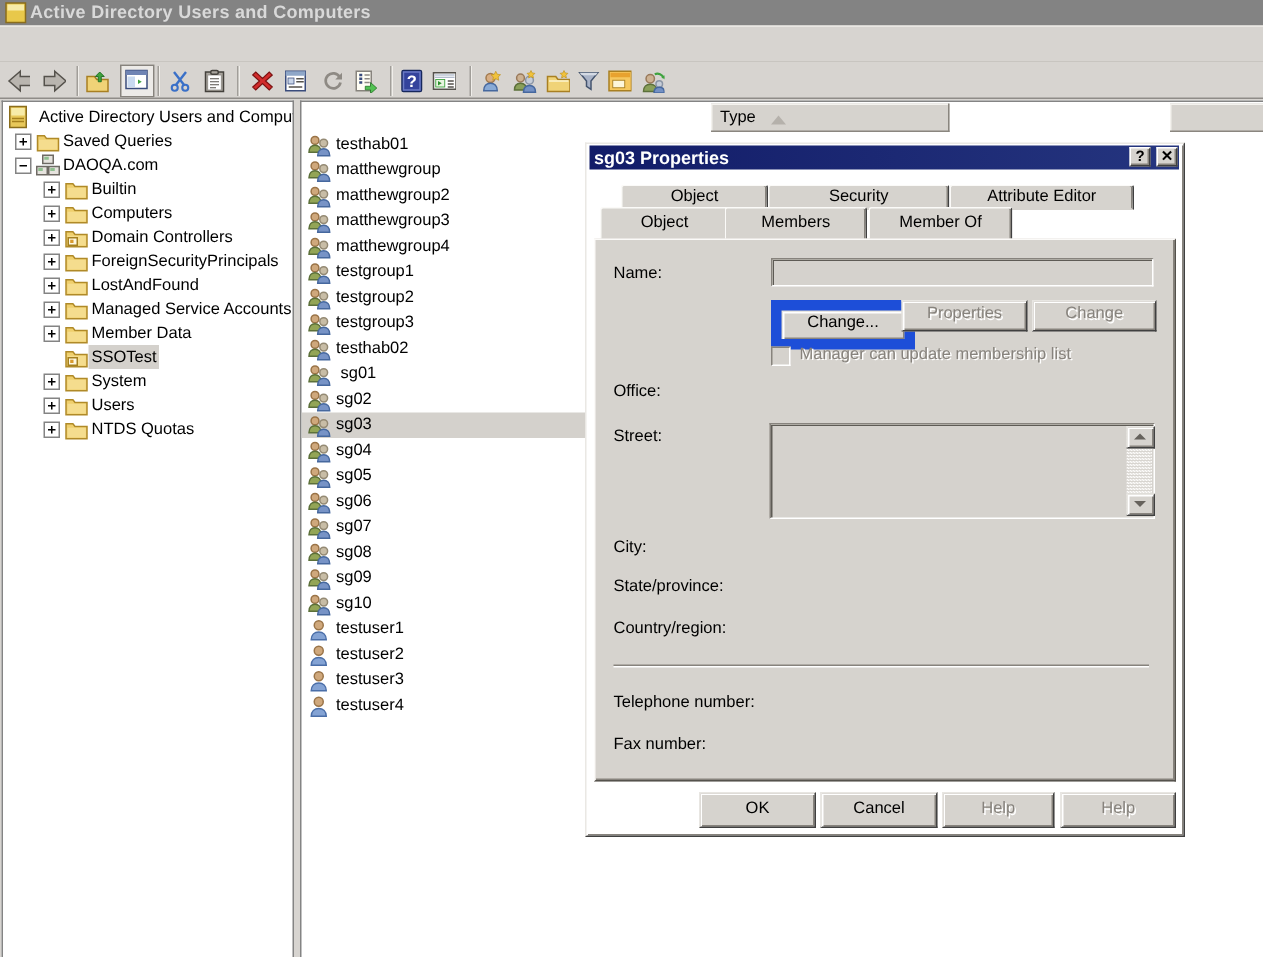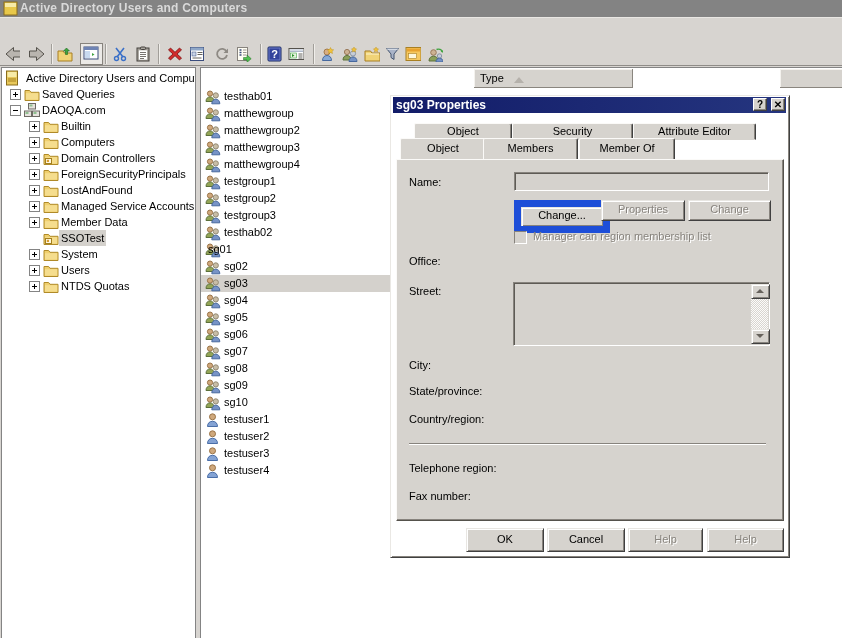--- a/index.html
+++ b/index.html
@@ -387,21 +387,21 @@
     <div class="lrow" style="top:156px">
         <svg class="ab" style="left:4px;top:1px" width="16" height="16">
           <use href="#group"></use>
         </svg>
         <span class="ab" style="left:23px">testhab02</span>
       </div>
     <div class="lrow" style="top:173px">
         <svg class="ab" style="left:4px;top:1px" width="16" height="16">
           <use href="#group"></use>
         </svg>
-        <span class="ab" style="left:7px">sg01</span>
+        <span class="ab" style="left:26px">sg01</span>
       </div>
     <div class="lrow" style="top:190px">
         <svg class="ab" style="left:4px;top:1px" width="16" height="16">
           <use href="#group"></use>
         </svg>
         <span class="ab" style="left:23px">sg02</span>
       </div>
     <div class="lrow" style="top:207px;left:0;width:500px;background:#d4d1cc">
         <svg class="ab" style="left:4px;top:1px" width="16" height="16">
           <use href="#group"></use>
@@ -488,37 +488,37 @@
     <div class="tab" style="left:9px;top:42px;width:84px;height:21px;line-height:19px">Object</div>
     <div class="tab" style="left:92px;top:42px;width:93px;height:21px;line-height:19px">Members</div>
     <div class="tab" style="left:188px;top:42px;width:94px;height:21px;line-height:19px">Member Of</div>
     <div id="pane" class="ab"></div>
     <div class="lbl" style="left:18px;top:80px">Name:</div>
     <div class="inp" style="left:123px;top:76px;width:253px;height:17px"></div>
     <div class="btn def" style="left:123px;top:104px;width:82px;height:19px;line-height:17px">Change...</div>
     <div class="btn" style="left:210px;top:104px;width:82px;height:19px;line-height:17px"><span class="dis">Properties</span></div>
     <div class="btn" style="left:297px;top:104px;width:81px;height:19px;line-height:17px"><span class="dis">Change</span></div>
     <div class="ab" style="left:123px;top:135px;width:11px;height:11px;background:#d5d2cd;border:1px solid;border-color:#87837d #fff #fff #87837d"></div>
-    <div class="lbl dis" style="left:142px;top:134px">Manager can region membership list</div>
+    <div class="lbl dis" style="left:142px;top:134px">Manager can update membership list</div>
     <div class="lbl" style="left:18px;top:159px">Office:</div>
     <div class="lbl" style="left:18px;top:189px">Street:</div>
     <div class="inp" style="left:122px;top:186px;width:255px;height:62px">
       <div class="ab" style="right:1px;top:1px;bottom:1px;width:17px;background:repeating-conic-gradient(#fcfbfa 0% 25%,#d8d5d0 0% 50%) 0 0/2px 2px">
         <div class="btn" style="left:0;top:0;width:17px;height:13px">
             <span class="ab" style="left:4px;top:4px;width:0;height:0;border-left:4px solid transparent;border-right:4px solid transparent;border-bottom:4px solid #66625c"></span>
           </div>
         <div class="btn" style="left:0;bottom:0;width:17px;height:13px">
             <span class="ab" style="left:4px;top:4px;width:0;height:0;border-left:4px solid transparent;border-right:4px solid transparent;border-top:4px solid #66625c"></span>
           </div>
       </div>
     </div>
     <div class="lbl" style="left:18px;top:263px">City:</div>
     <div class="lbl" style="left:18px;top:289px">State/province:</div>
     <div class="lbl" style="left:18px;top:317px">Country/region:</div>
     <div class="etch" style="left:18px;top:347px;width:357px"></div>
-    <div class="lbl" style="left:18px;top:366px">Telephone region:</div>
+    <div class="lbl" style="left:18px;top:366px">Telephone number:</div>
     <div class="lbl" style="left:18px;top:394px">Fax number:</div>
     <div class="btn" style="left:75px;top:432px;width:76px;height:22px;line-height:20px">OK</div>
     <div class="btn" style="left:156px;top:432px;width:76px;height:22px;line-height:20px">Cancel</div>
     <div class="btn" style="left:237px;top:432px;width:73px;height:22px;line-height:20px"><span class="dis">Help</span></div>
     <div class="btn" style="left:316px;top:432px;width:75px;height:22px;line-height:20px"><span class="dis">Help</span></div>
   </div>
 </div>
 
 </body></html>

